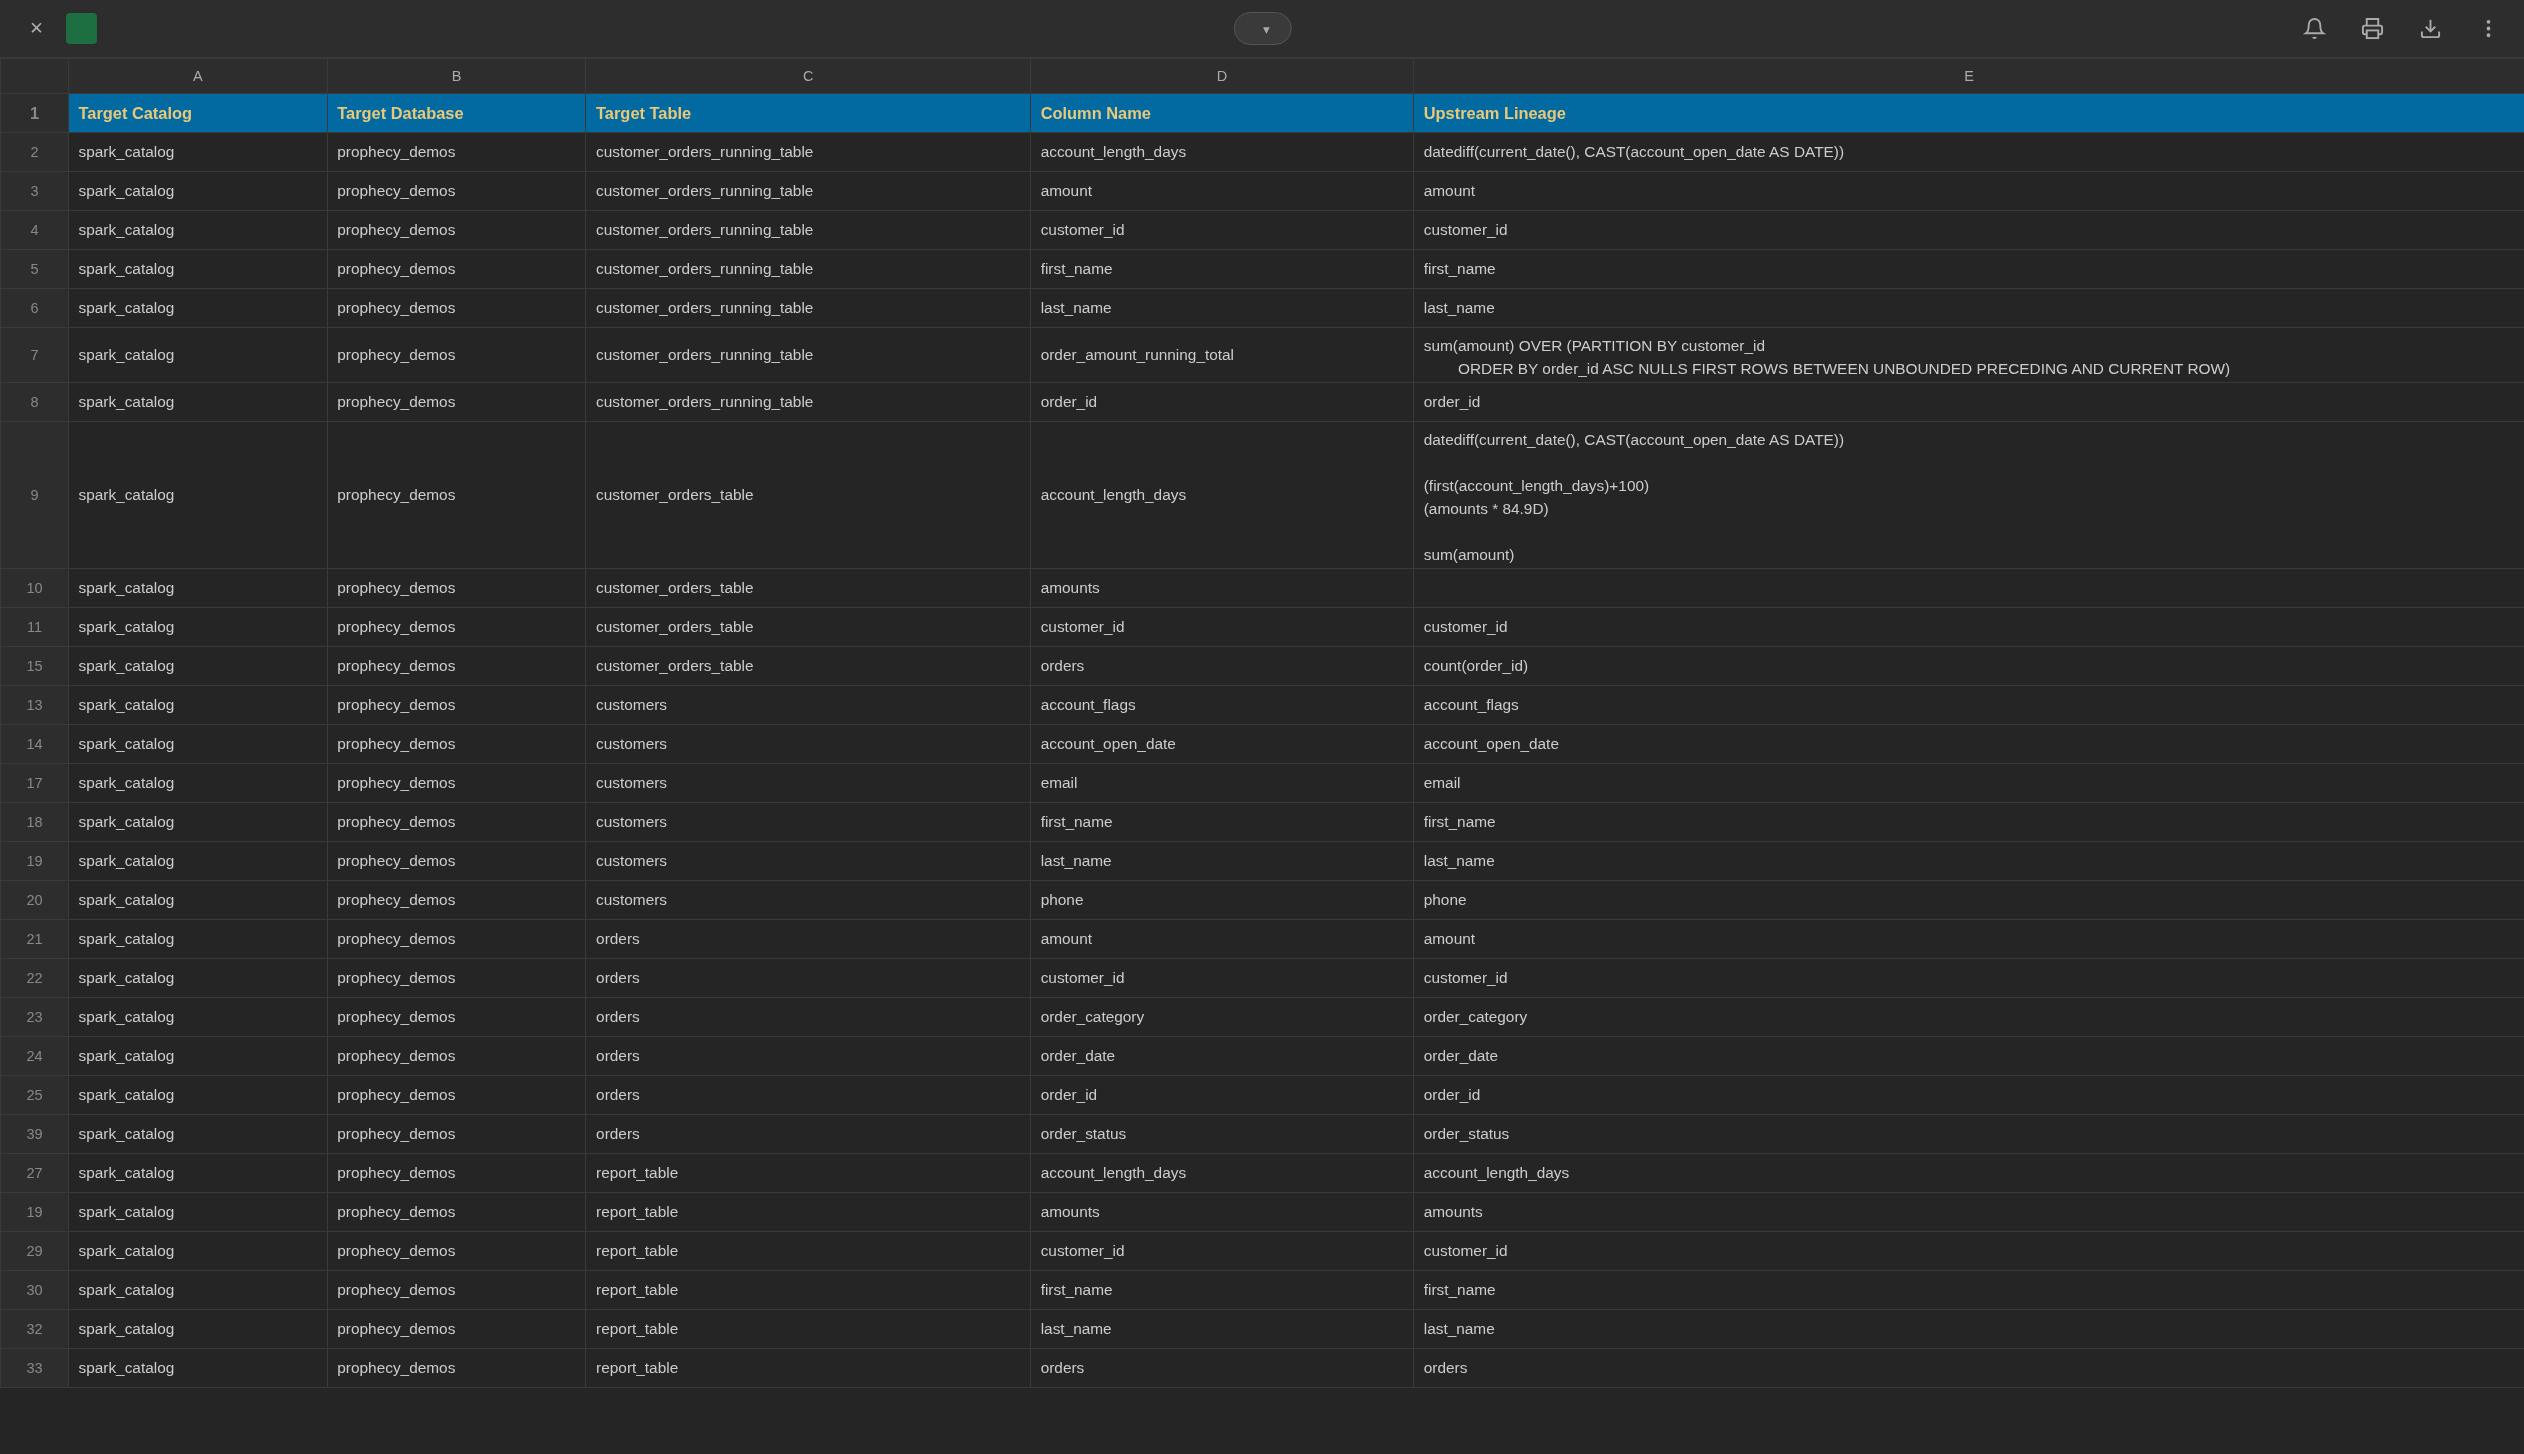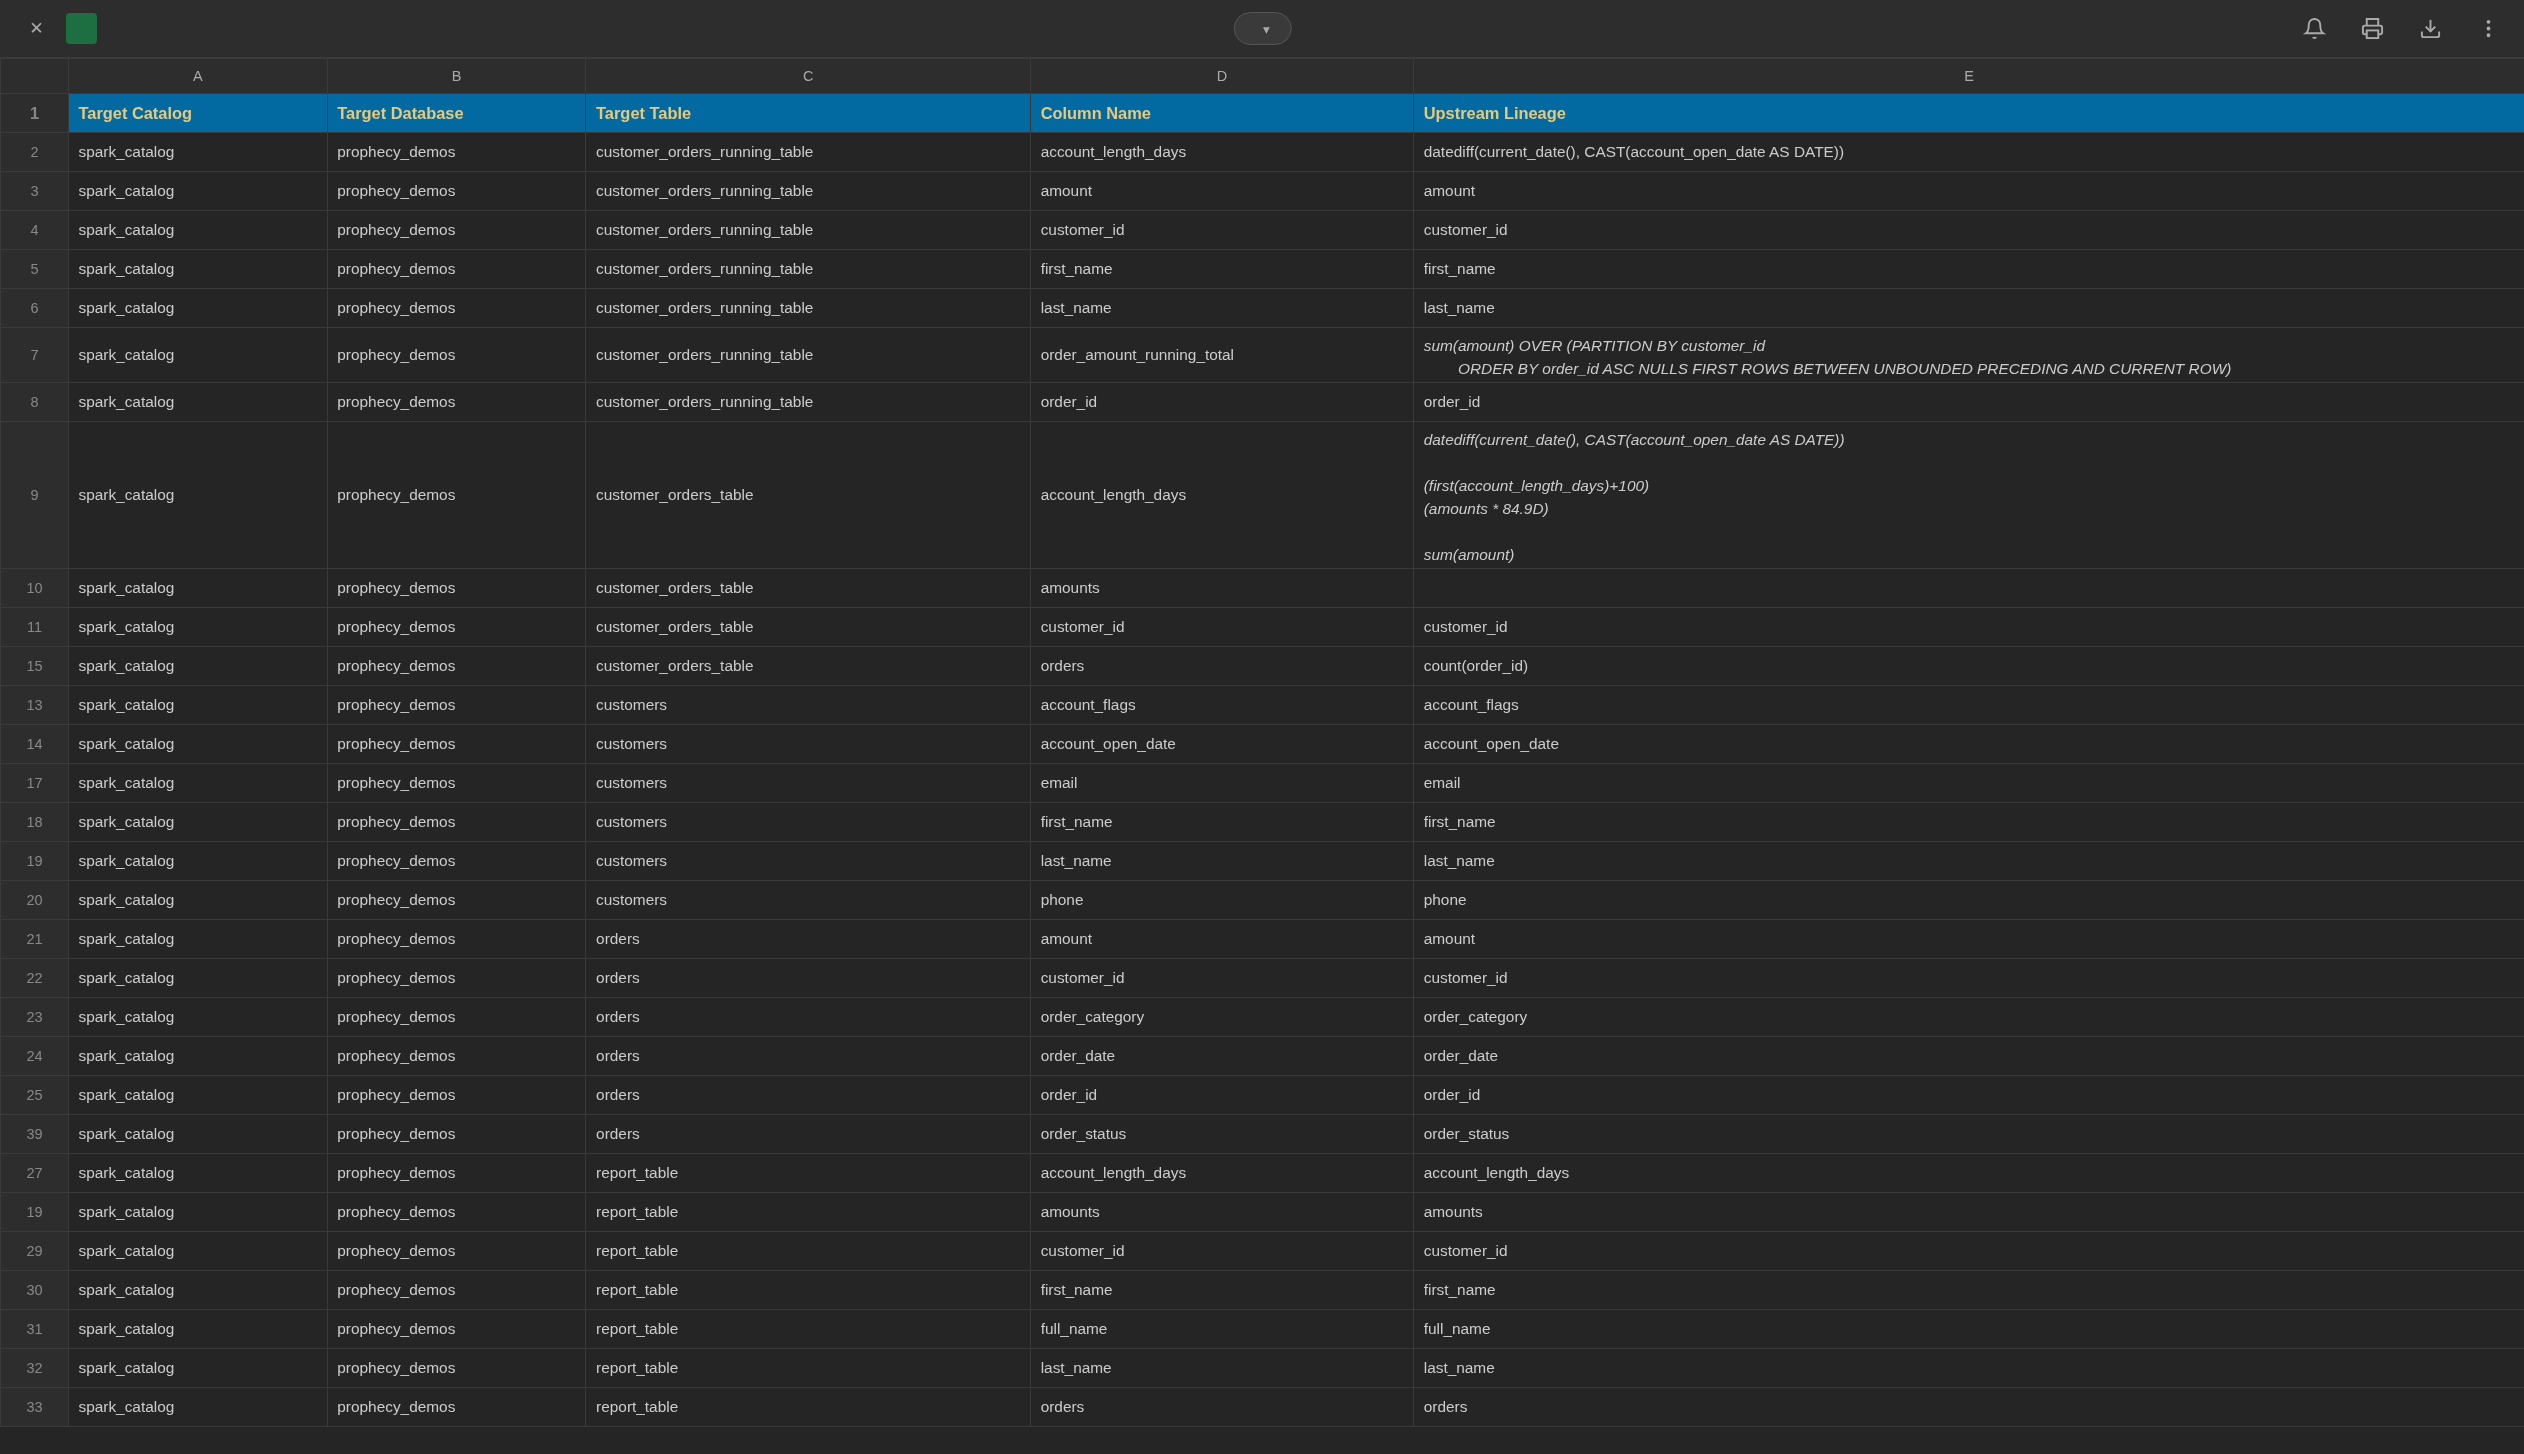--- a/index.html
+++ b/index.html
@@ -171,21 +171,20 @@
     .col-C { width: 347px; min-width: 347px; }
     .col-D { width: 299px; min-width: 299px; }
     .col-E { width: 867px; min-width: 867px; }
 
     
     td.multiline {
       white-space: pre-wrap;
       vertical-align: top;
       padding-top: 5.8px;
       line-height: 1.5;
-      font-style: italic;
     }
 
     tbody tr.tall-row {
       height: auto;
     }
   </style>
 </head>
 <body>
 
 <div class="titlebar">
@@ -472,28 +471,20 @@
         </tr>
         <tr>
           <td class="row-num">30</td>
           <td class="col-A">spark_catalog</td>
           <td class="col-B">prophecy_demos</td>
           <td class="col-C">report_table</td>
           <td class="col-D">first_name</td>
           <td class="col-E">first_name</td>
         </tr>
         <tr>
-          <td class="row-num">31</td>
-          <td class="col-A">spark_catalog</td>
-          <td class="col-B">prophecy_demos</td>
-          <td class="col-C">report_table</td>
-          <td class="col-D">full_name</td>
-          <td class="col-E">full_name</td>
-        </tr>
-        <tr>
           <td class="row-num">32</td>
           <td class="col-A">spark_catalog</td>
           <td class="col-B">prophecy_demos</td>
           <td class="col-C">report_table</td>
           <td class="col-D">last_name</td>
           <td class="col-E">last_name</td>
         </tr>
         <tr>
           <td class="row-num">33</td>
           <td class="col-A">spark_catalog</td>

